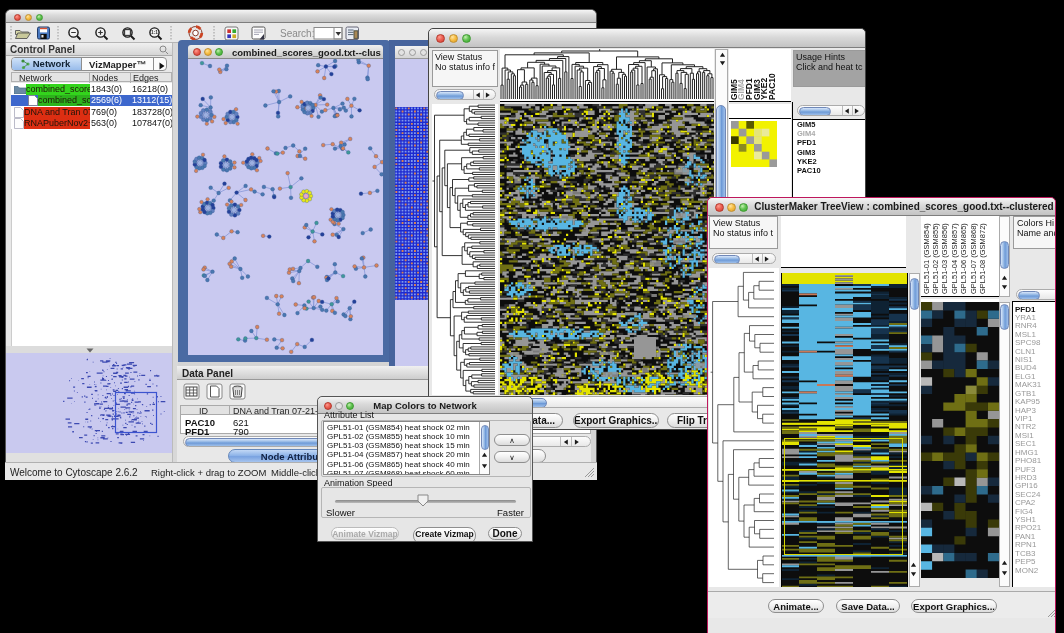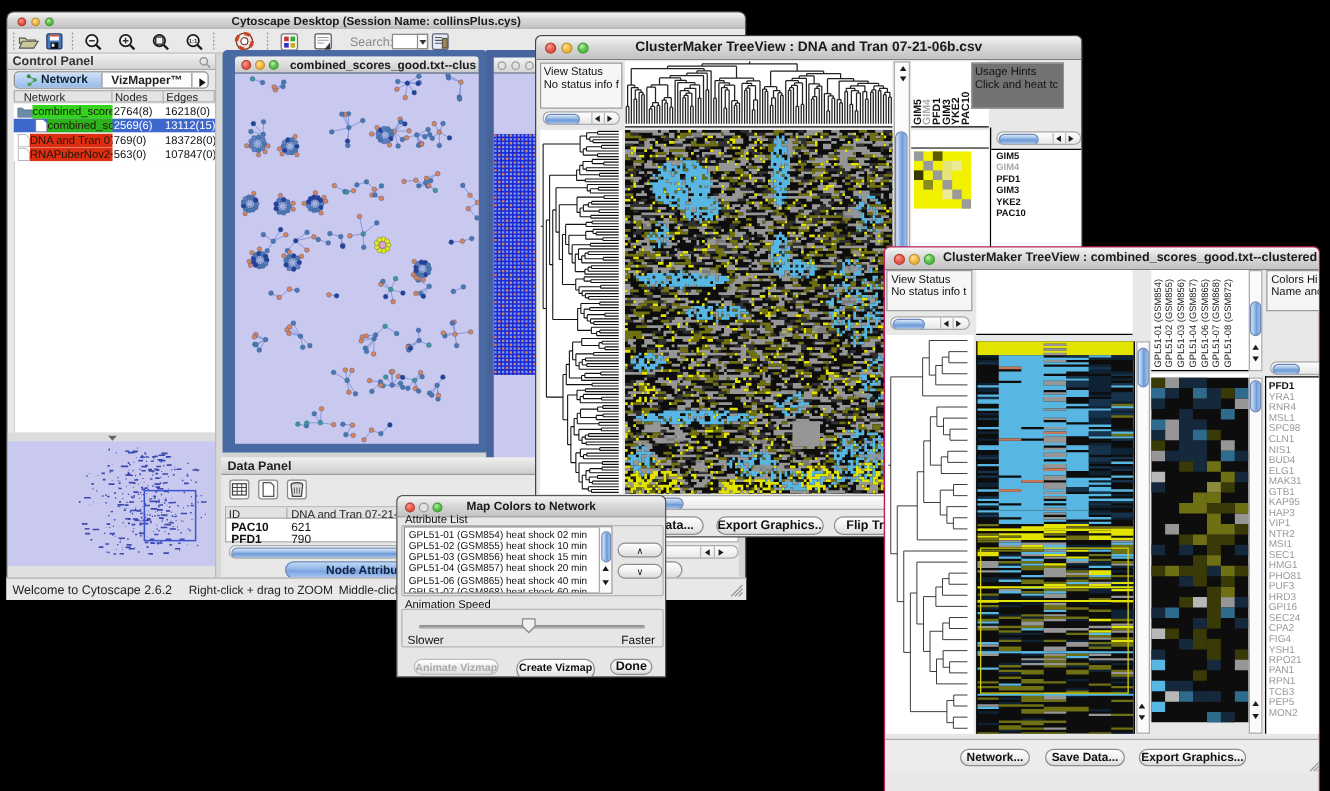--- a/index.html
+++ b/index.html
@@ -23,21 +23,20 @@
  background:linear-gradient(#d7e6fa,#86aee0 48%,#6b98d6 55%,#9fc0ea);border:0.5px solid #7088b8}
 .vthumb{position:absolute;border-radius:6px;
  background:linear-gradient(90deg,#d7e6fa,#86aee0 48%,#6b98d6 55%,#9fc0ea);border:0.5px solid #7088b8}
 svg{position:absolute}
 </style></head><body>
 <div class="win" style="left:5px;top:9px;width:592px;height:471px;border:1px solid #555;border-radius:6px 6px 0 0">
     <div class="tbar" style="height:13px;border-radius:5px 5px 0 0"></div>
     <div class="tl r" style="left:8px;top:3.5px;width:7px;height:7px"></div>
     <div class="tl y" style="left:19px;top:3.5px;width:7px;height:7px"></div>
     <div class="tl g" style="left:30px;top:3.5px;width:7px;height:7px"></div>
-    <div class="ttext" style="top:2px;font-size:9.3px">Cytoscape Desktop (Session Name: collinsPlus.cys)</div>
     <div class="abs" style="left:0;top:13px;width:100%;height:20px;background:#e9e9e9;border-bottom:1px solid #b6b6b6"></div>
     <svg style="position:absolute;left:4px;top:13px" width="560" height="20" viewBox="0 0 560 20">
       <g stroke="#9a9a9a" stroke-dasharray="1.5 1.5">
         <path d="M1 3v14M48 3v14M161 3v14M204 3v14"></path>
       </g>
       <g transform="translate(5,5)">
         <path d="M0.5 2.5h4.5l1.5 1.5h7v2.5h-13z" fill="#d8d8aa" stroke="#555" stroke-width="0.9"></path>
         <path d="M0.5 10.5L2.8 5h12.7L12 10.5z" fill="#c8c89a" stroke="#555" stroke-width="0.9"></path>
       </g>
       <g transform="translate(27.5,4)">
@@ -121,21 +120,21 @@
       <span class="abs" style="left:80px;top:0">Nodes</span>
       <span class="abs" style="left:121px;top:0">Edges</span>
       <span class="abs" style="left:77px;top:0;border-left:1px solid #b0b0b0;height:10px"></span>
       <span class="abs" style="left:118px;top:0;border-left:1px solid #b0b0b0;height:10px"></span>
     </div>
     <div class="abs" style="left:5px;top:73px;width:161px;height:11.5px;background:#fff;font-size:9px">
       <svg style="left:3px;top:1.5px" width="13" height="9">
         <path d="M0 1.5h4l1.5 1.5H12v6H0z" fill="#6b8aa5" stroke="#4a6a85" stroke-width="0.7"></path>
       </svg>
       <span class="abs" style="left:15px;top:0.5px;width:64px;height:11px;background:#33d41c;color:#20150a;overflow:hidden;white-space:nowrap">combined_scores_</span>
-      <span class="abs" style="left:80px;top:0.5px;color:#111">2764(8)</span>
+      <span class="abs" style="left:80px;top:0.5px;color:#111">1843(0)</span>
       <span class="abs" style="left:121px;top:0.5px;color:#111">16218(0)</span>
     </div>
     <div class="abs" style="left:5px;top:84.5px;width:161px;height:11.5px;background:#3d67cd;font-size:9px">
       <svg style="left:17px;top:0.5px" width="10" height="11">
         <path d="M0.5 0.5h6l3 3v7h-9z" fill="#fff" stroke="#778" stroke-width="0.8"></path>
       </svg>
       <span class="abs" style="left:27px;top:0.5px;width:52px;height:11px;background:#2cb31c;color:#20150a;overflow:hidden;white-space:nowrap">combined_sco</span>
       <span class="abs" style="left:80px;top:0.5px;color:#fff">2569(6)</span>
       <span class="abs" style="left:121px;top:0.5px;color:#fff">13112(15)</span>
     </div>
@@ -567,21 +566,21 @@
     </g>
     <g transform="translate(53,4)">
       <rect width="15" height="15" rx="2" fill="#fafafa" stroke="#888"></rect>
       <ellipse cx="7.5" cy="3.8" rx="4.6" ry="1.8" fill="#ccc" stroke="#444"></ellipse>
       <path d="M2.9 4l1 9h7.2l1-9" fill="#ddd" stroke="#444"></path>
       <path d="M5.5 6v5M7.5 6v5M9.5 6v5" stroke="#666" stroke-width="0.8"></path>
     </g>
   </svg>
 <div class="abs" style="left:180px;top:405px;width:411px;height:29px;background:#fff;border:1px solid #aaa;font-size:9px">
     <div class="abs" style="left:0;top:0;width:100%;height:9px;background:#e2e2e2;border-bottom:1px solid #aaa">
-      <span class="abs" style="left:2px;top:-0.5px;color:#222">ID</span>
+      <span class="abs" style="left:18px;top:-0.5px;color:#222">ID</span>
       <span class="abs" style="left:52px;top:-0.5px;color:#222">DNA and Tran 07-21-06b (GSM886) log2</span>
       <span class="abs" style="left:48px;top:0;border-left:1px solid #aaa;height:9px"></span>
     </div>
     <span class="abs" style="left:4px;top:10.5px;font-weight:bold;color:#111;font-size:9.5px">PAC10</span>
     <span class="abs" style="left:52px;top:10.5px;color:#111;font-size:9.5px">621</span>
     <span class="abs" style="left:4px;top:20px;font-weight:bold;color:#111;font-size:9.5px">PFD1</span>
     <span class="abs" style="left:52px;top:20px;color:#111;font-size:9.5px">790</span>
   </div>
 <div class="sbar" style="left:183px;top:436px;width:408px;height:11px">
     <div class="thumb" style="left:1px;top:0.5px;width:343px;height:9px"></div>
@@ -602,21 +601,20 @@
     <span class="abs" style="left:266px;top:4px">Middle-click + drag to PAN</span>
   </div>
 <svg style="left:583px;top:466px" width="12" height="12">
     <path d="M2 11L11 2M5 11l6-6M8 11l3-3" stroke="#999" stroke-width="1"></path>
   </svg>
 <div class="win" style="left:428px;top:28px;width:438px;height:402px;border:1px solid #444;border-radius:5px 5px 0 0">
     <div class="tbar" style="height:19px;border-radius:5px 5px 0 0"></div>
     <div class="tl r" style="left:7px;top:5px;width:9px;height:9px"></div>
     <div class="tl y" style="left:20px;top:5px;width:9px;height:9px"></div>
     <div class="tl g" style="left:33px;top:5px;width:9px;height:9px"></div>
-    <div class="ttext" style="top:3px;font-size:11px">ClusterMaker TreeView : DNA and Tran 07-21-06b.csv</div>
     <div class="panel" style="left:3px;top:21px;width:66px;height:37px;background:#f6f6f6">
       <span class="abs" style="left:2px;top:1px;font-size:9px;color:#111">View Status</span>
       <span class="abs" style="left:2px;top:11px;font-size:9px;color:#111;white-space:nowrap">No status info f</span>
     </div>
     <div class="sbar" style="left:5px;top:60px;width:62px;height:11px">
       <div class="thumb" style="left:1px;top:0.5px;width:28px;height:9px"></div>
       <svg style="left:40px;top:1px" width="7" height="8" viewBox="0 0 8 8">
         <path d="M5.5 1L1 4l4.5 3z" fill="#1a1a1a"></path>
       </svg>
       <svg style="left:50px;top:1px" width="7" height="8" viewBox="0 0 8 8">
@@ -682,21 +680,21 @@
     <div class="abs" style="left:362.5px;top:73px;width:1.5px;height:293px;background:#000"></div>
     <div class="abs" style="left:364px;top:90px;width:74px;height:276px;background:#fff;border-top:1.5px solid #000"></div>
     <svg style="position:absolute;left:366px;top:90px" width="40" height="62" viewBox="0 0 40 62" font-family="Liberation Sans,sans-serif">
       <text x="2" y="8.0" font-size="7.5" font-weight="bold" fill="#111">GIM5</text>
       <text x="2" y="17.2" font-size="7.5" font-weight="bold" fill="#aaa">GIM4</text>
       <text x="2" y="26.3" font-size="7.5" font-weight="bold" fill="#111">PFD1</text>
       <text x="2" y="35.5" font-size="7.5" font-weight="bold" fill="#111">GIM3</text>
       <text x="2" y="44.7" font-size="7.5" font-weight="bold" fill="#111">YKE2</text>
       <text x="2" y="53.9" font-size="7.5" font-weight="bold" fill="#111">PAC10</text>
     </svg>
-    <div class="panel" style="left:348px;top:21px;width:74px;height:37px;background:#737373;border-right:none">
+    <div class="panel" style="left:364px;top:21px;width:74px;height:37px;background:#a3a3a3;border-right:none">
       <span class="abs" style="left:2px;top:1px;font-size:9px;color:#111">Usage Hints</span>
       <span class="abs" style="left:2px;top:11px;font-size:9px;color:#111;white-space:nowrap">Click and heat tc</span>
     </div>
     <div class="sbar" style="left:368px;top:76px;width:68px;height:11px">
       <div class="thumb" style="left:1px;top:0.5px;width:32px;height:9px"></div>
       <svg style="left:46px;top:1px" width="7" height="8" viewBox="0 0 8 8">
         <path d="M5.5 1L1 4l4.5 3z" fill="#1a1a1a"></path>
       </svg>
       <svg style="left:56px;top:1px" width="7" height="8" viewBox="0 0 8 8">
         <path d="M1 1l4.5 3L1 7z" fill="#1a1a1a"></path>
@@ -837,21 +835,21 @@
       <text x="0" y="268.5" font-size="8" font-weight="normal" fill="#999">MON2</text>
     </svg>
     <div class="panel" style="left:305px;top:18px;width:44px;height:33px;background:#f6f6f6;border-right:none">
       <span class="abs" style="left:3px;top:1px;font-size:9px;color:#111;white-space:nowrap">Colors Hi</span>
       <span class="abs" style="left:3px;top:11px;font-size:9px;color:#111;white-space:nowrap">Name and</span>
     </div>
     <div class="sbar" style="left:308px;top:91px;width:44px;height:11px;">
       <div class="thumb" style="left:1px;top:0.5px;width:22px;height:9px"></div>
     </div>
     <div class="abs" style="left:0;top:393px;width:349px;height:27px;background:#ececec;border-top:1px solid #aaa"></div>
-    <div class="btn" style="left:60px;top:401px;width:56px;height:14px;font-size:9.5px;line-height:13px">Network...</div>
+    <div class="btn" style="left:60px;top:401px;width:56px;height:14px;font-size:9.5px;line-height:13px">Animate...</div>
     <div class="btn" style="left:128px;top:401px;width:64px;height:14px;font-size:9.5px;line-height:13px">Save Data...</div>
     <div class="btn" style="left:203px;top:401px;width:86px;height:14px;font-size:9.5px;line-height:13px">Export Graphics...</div>
     <svg style="left:339px;top:410px" width="10" height="10">
       <path d="M1 9L9 1M4 9l5-5M7 9l2-2" stroke="#999" stroke-width="1"></path>
     </svg>
   </div>
 <div class="win" style="left:317px;top:396px;width:216px;height:146px;border:1px solid #555;border-radius:5px 5px 0 0;background:#e6e6e6">
     <div class="tbar" style="height:17px;border-radius:5px 5px 0 0"></div>
     <div class="tl r" style="left:6px;top:4.5px;width:8px;height:8px"></div>
     <div class="tl o" style="left:17px;top:4.5px;width:8px;height:8px"></div>

